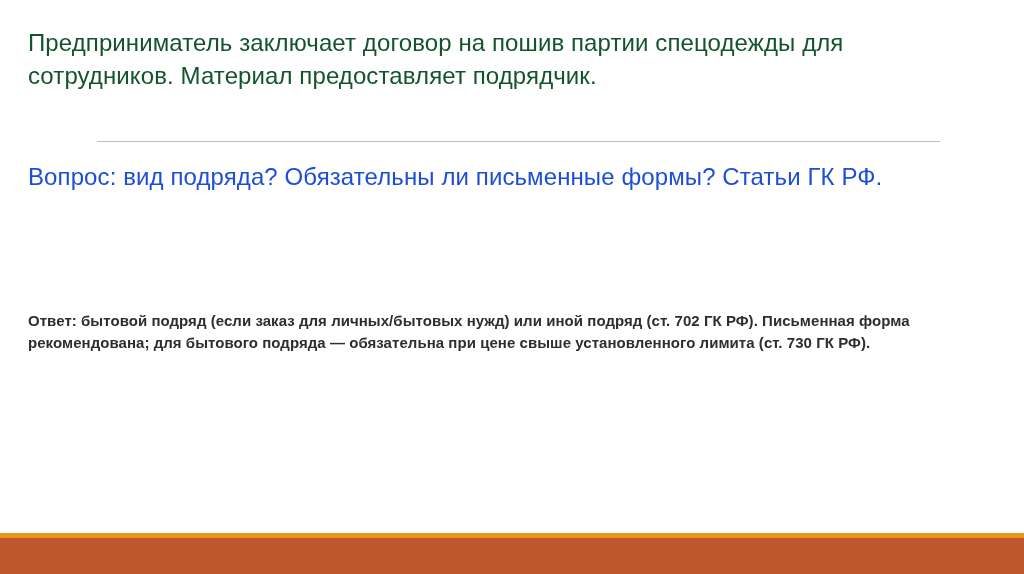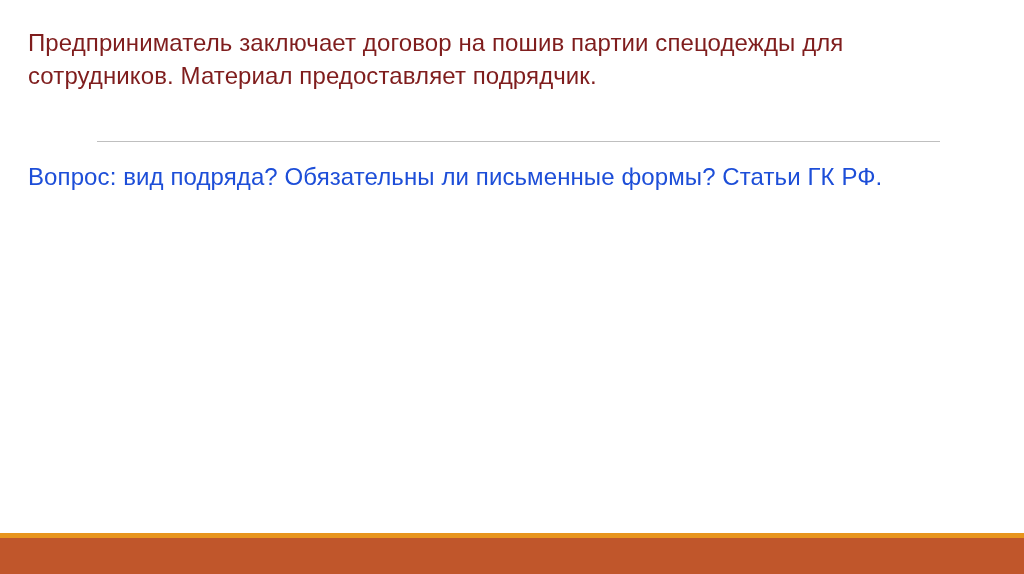--- a/index.html
+++ b/index.html
@@ -25,21 +25,21 @@
   
   .title-block {
     position: absolute;
     left: 28px;
     top: 26px;
     width: 890px;
   }
   .title-text {
     font-size: 24px;
     line-height: 33px;
-    color: #7f1d1d;
+    color: #14532d;
     font-weight: 400;
     letter-spacing: 0.1px;
     white-space: pre-line;
   }
 
   
   .divider {
     position: absolute;
     left: 97px;
     top: 141px;
@@ -106,17 +106,20 @@
   <div class="title-block">
     <div class="title-text">Предприниматель заключает договор на пошив партии спецодежды для сотрудников. Материал предоставляет подрядчик.</div>
   </div>
 
   <div class="divider"></div>
 
   <div class="question-block">
     <div class="question-text">Вопрос: вид подряда? Обязательны ли письменные формы? Статьи ГК РФ.</div>
   </div>
 
+  <div class="answer-block">
+    <div class="answer-text">Ответ: бытовой подряд (если заказ для личных/бытовых нужд) или иной подряд (ст. 702 ГК РФ). Письменная форма рекомендована; для бытового подряда — обязательна при цене свыше установленного лимита (ст. 730 ГК РФ).</div>
+  </div>
 
   <div class="bar-top"></div>
   <div class="bar-bottom"></div>
 
 </div>
 
 </body></html>

